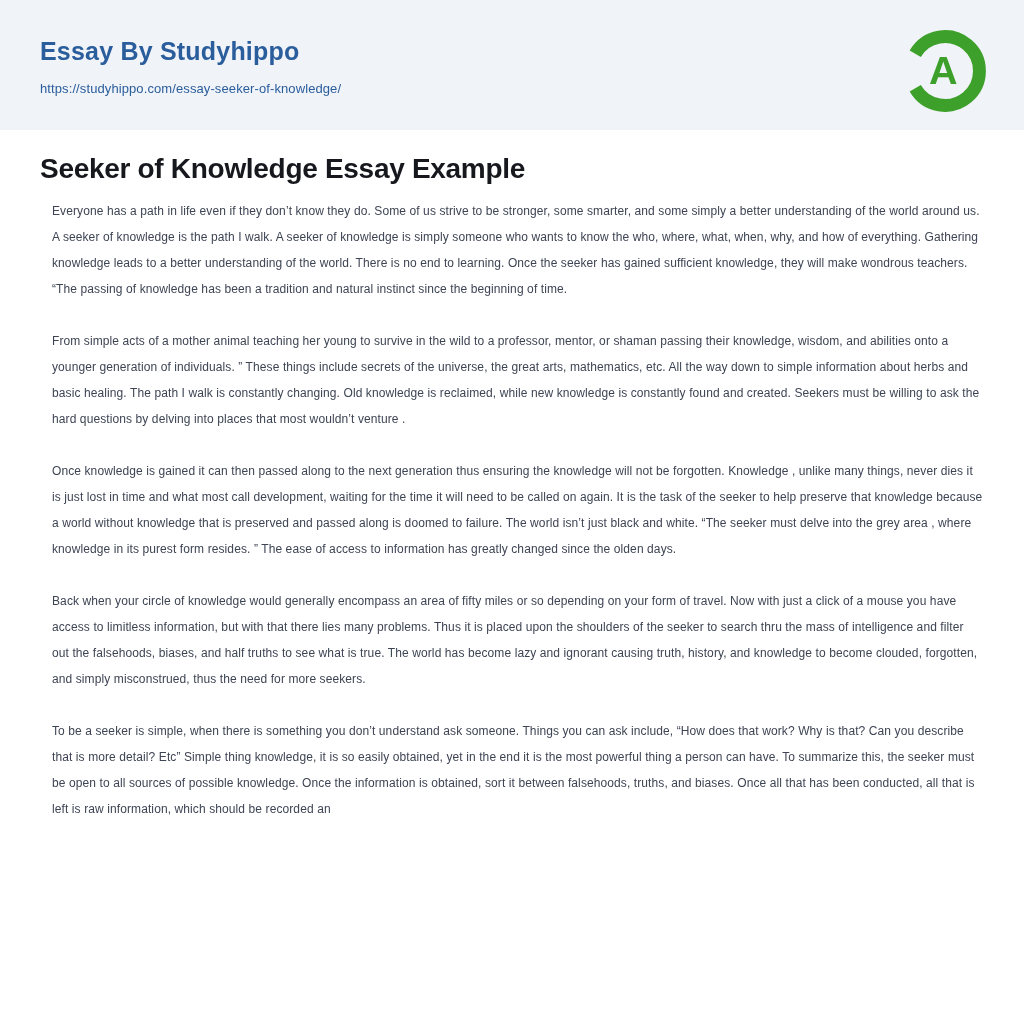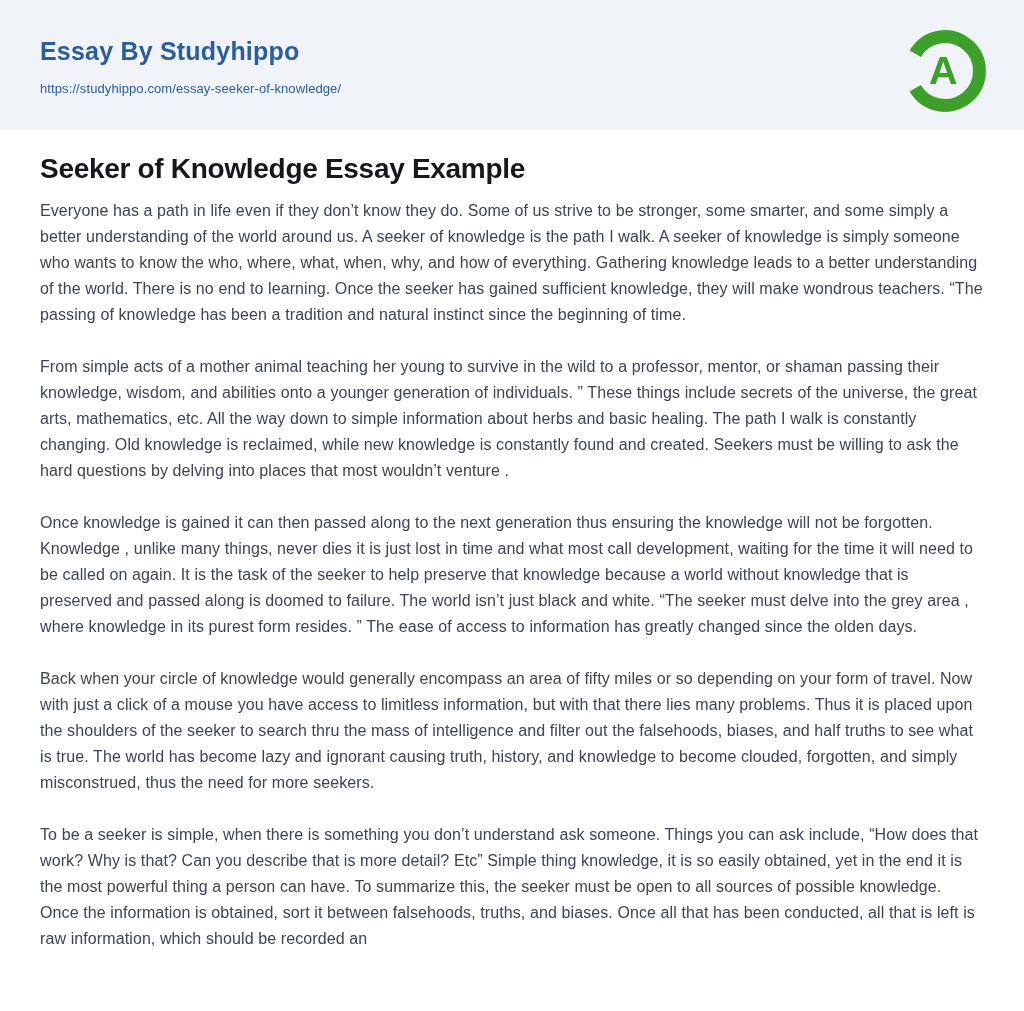--- a/index.html
+++ b/index.html
@@ -46,24 +46,24 @@
   .article { padding: 0 40px 40px 40px; }
   .article h1 {
     font-size: 28px;
     font-weight: bold;
     color: #16181d;
     letter-spacing: -0.3px;
     margin: 23px 0 13px 0;
     line-height: 1.15;
   }
   .article p {
-    font-size: 16px;
+    font-size: 12px;
     line-height: 26px;
     color: #3d4453;
-    margin: 0 0 26px 0;
+    margin: 0 0 26px 12px;
     letter-spacing: 0.1px;
   }
 </style>
 </head>
 <body>
 
 <div class="page">
 
   <header class="header">
     <div class="header-left">

